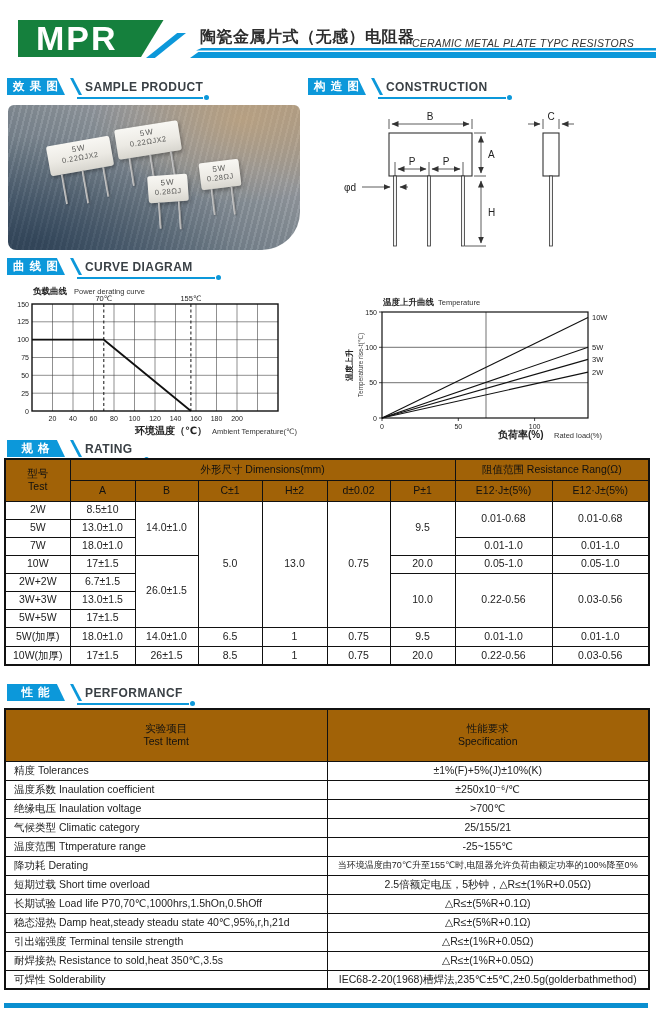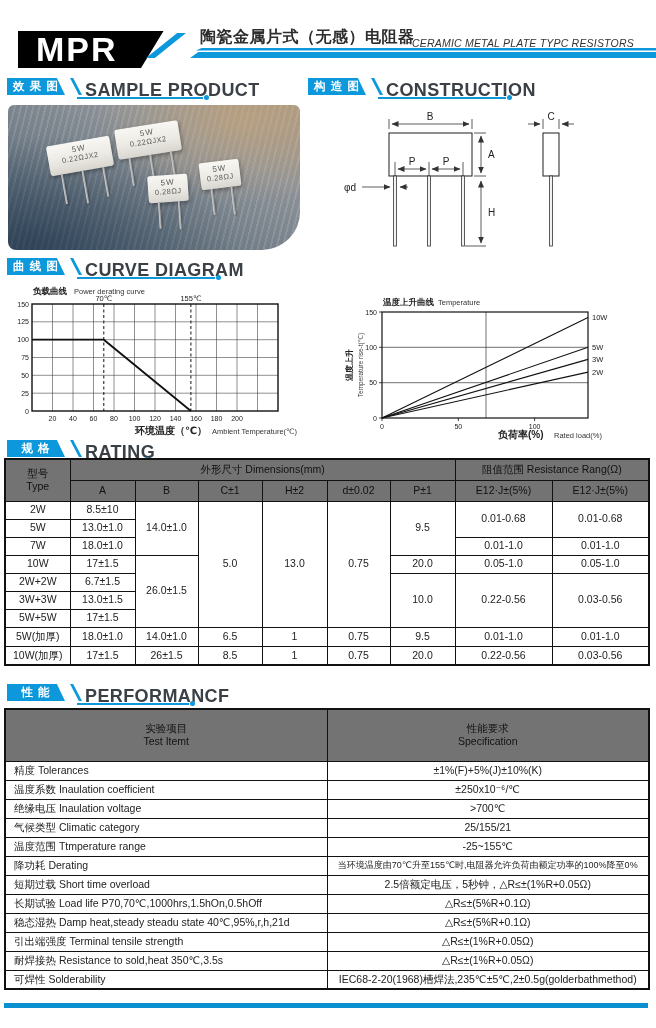--- a/index.html
+++ b/index.html
@@ -1,59 +1,59 @@
 <!DOCTYPE html>
 <html><head>
 <meta charset="utf-8">
 <style>
   html,body{margin:0;padding:0;background:#fff;}
   .page{position:relative;width:656px;height:1028px;background:#fff;overflow:hidden;
         font-family:"Liberation Sans","DejaVu Sans",sans-serif;color:#222;}
   .abs{position:absolute;}
   
-  .logo{left:18px;top:31px;width:150px;height:37px;background:#000000;
+  .logo{left:18px;top:20px;width:150px;height:37px;background:#15803d;
         clip-path:polygon(0 0,97% 0,82% 100%,0 100%);}
   .logo span{display:block;padding:0 0 0 18px;font-size:34px;font-weight:bold;color:#fff;
         letter-spacing:2px;line-height:37px;}
   .h-slash{left:146px;top:33px;width:40px;height:25px;background:#0c98da;
         clip-path:polygon(78% 0,100% 0,22% 100%,0 100%);}
   .h-cn{left:200px;top:27px;font-size:16px;font-weight:bold;color:#2e2e2e;letter-spacing:.5px;}
   .h-en{left:412px;top:37px;font-size:10.5px;color:#333;letter-spacing:.2px;font-style:italic;}
   .h-thin{left:196px;top:48px;width:460px;height:2.5px;background:#0c98da;
         clip-path:polygon(1.2% 0,100% 0,100% 100%,0 100%);}
   .h-bar{left:190px;top:52px;width:466px;height:6px;background:#0c98da;
         clip-path:polygon(1.8% 0,100% 0,100% 100%,0 100%);}
   
   .sec{height:20px;}
   .sec .box{position:absolute;left:0;top:0;width:58px;height:17px;background:#0c98da;
         clip-path:polygon(0 0,86% 0,100% 100%,0 100%);
         color:#fff;font-size:11.5px;font-weight:bold;text-align:center;line-height:17px;letter-spacing:1px;}
   .sec .tail{position:absolute;left:62px;top:0;width:13px;height:17px;background:#0c98da;
         clip-path:polygon(8% 0,32% 0,100% 100%,76% 100%);}
-  .sec .en{position:absolute;left:78px;top:2px;font-size:18px;font-weight:bold;color:#3a4045;letter-spacing:.4px;white-space:nowrap;}
+  .sec .en{position:absolute;left:78px;top:2px;font-size:12px;font-weight:bold;color:#3a4045;letter-spacing:.4px;white-space:nowrap;}
   .sec .line{position:absolute;left:70px;top:19px;height:1.5px;background:#0c98da;}
   .sec .dot{position:absolute;top:16.5px;width:5px;height:5px;border-radius:50%;background:#0c98da;}
   
   .photo{left:8px;top:105px;width:292px;height:145px;border-radius:6px 6px 38px 8px;
     background:
       radial-gradient(ellipse at 80% 10%, rgba(198,166,124,.65), rgba(198,166,124,0) 45%),
       radial-gradient(ellipse at 10% 95%, rgba(30,50,72,.55), rgba(30,50,72,0) 55%),
       repeating-linear-gradient(104deg, rgba(255,255,255,.07) 0 2px, rgba(0,0,0,.05) 2px 6px),
       linear-gradient(205deg,#ab9d8b 0%,#959aa0 30%,#78848e 60%,#57697a 85%,#46586a 100%);}
   .res{position:absolute;}
   .res .body{position:relative;border-radius:2.5px;background:linear-gradient(180deg,#f8f7f3 0%,#eceae4 55%,#d8d6cf 100%);
       box-shadow:1px 2px 4px rgba(0,0,0,.35);text-align:center;color:#5a5a58;}
   .res .l1{font-size:8px;letter-spacing:1px;padding-top:3px;}
   .res .l2{font-size:7.5px;letter-spacing:.5px;}
   .res .leg{position:absolute;width:2px;background:linear-gradient(90deg,#d9d9d9,#8f8f8f);box-shadow:1px 1px 2px rgba(0,0,0,.3);}
   
   table{border-collapse:collapse;table-layout:fixed;}
   .tbl{position:absolute;left:4px;width:644px;border:2px solid #111;}
   .tbl th,.tbl td{border:1px solid #111;font-size:10.5px;text-align:center;padding:0;line-height:1.25;overflow:hidden;}
-  .tbl th{background:#737373;font-weight:normal;color:#111;}
+  .tbl th{background:#a16207;font-weight:normal;color:#111;}
   .rating{top:458px;}
   .rating thead tr{height:21px;}
   .rating tbody tr{height:18px;}
   .perf{top:708px;}
   .perf thead tr{height:52px;}
   .perf tbody tr{height:19px;}
   .perf td.item{text-align:left;padding-left:8px;}
   .perf td.small{font-size:9px;}
   .bottom-bar{left:4px;top:1003px;width:644px;height:5px;background:#0a8fd0;}
   svg text{font-family:"Liberation Sans","DejaVu Sans",sans-serif;}
@@ -298,21 +298,21 @@
         <col style="width:64px">
       <col style="width:65px">
         <col style="width:63px">
         <col style="width:65px">
         <col style="width:97px">
         <col style="width:97px">
     </colgroup>
     <thead>
       <tr>
         <th rowspan="2">
-          <span>型号</span><br><span>Type</span>
+          <span>型号</span><br><span>Test</span>
         </th>
         <th colspan="6">外形尺寸 Dimensions(mm)</th>
         <th colspan="2">阻值范围 Resistance Rang(Ω)</th>
       </tr>
       <tr>
         <th>A</th>
         <th>B</th>
         <th>C±1</th>
         <th>H±2</th>
         <th>d±0.02</th>

